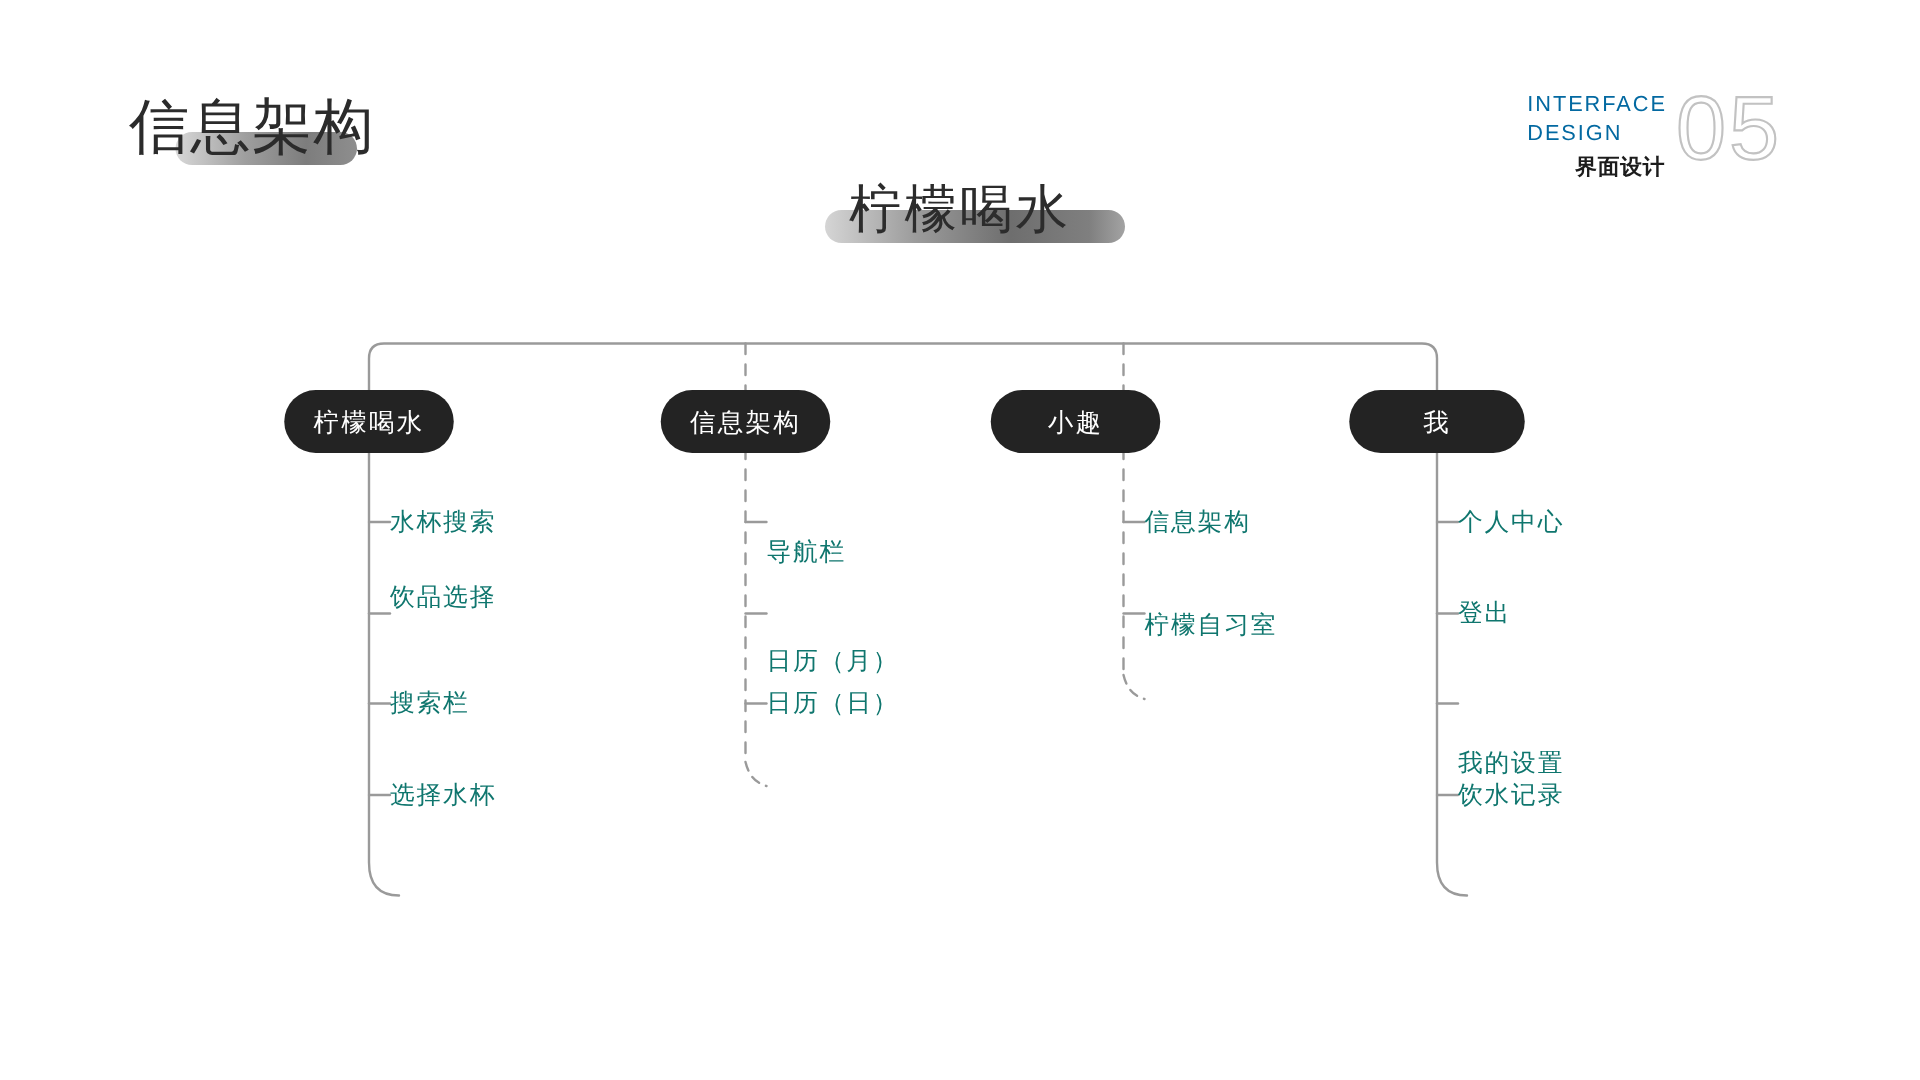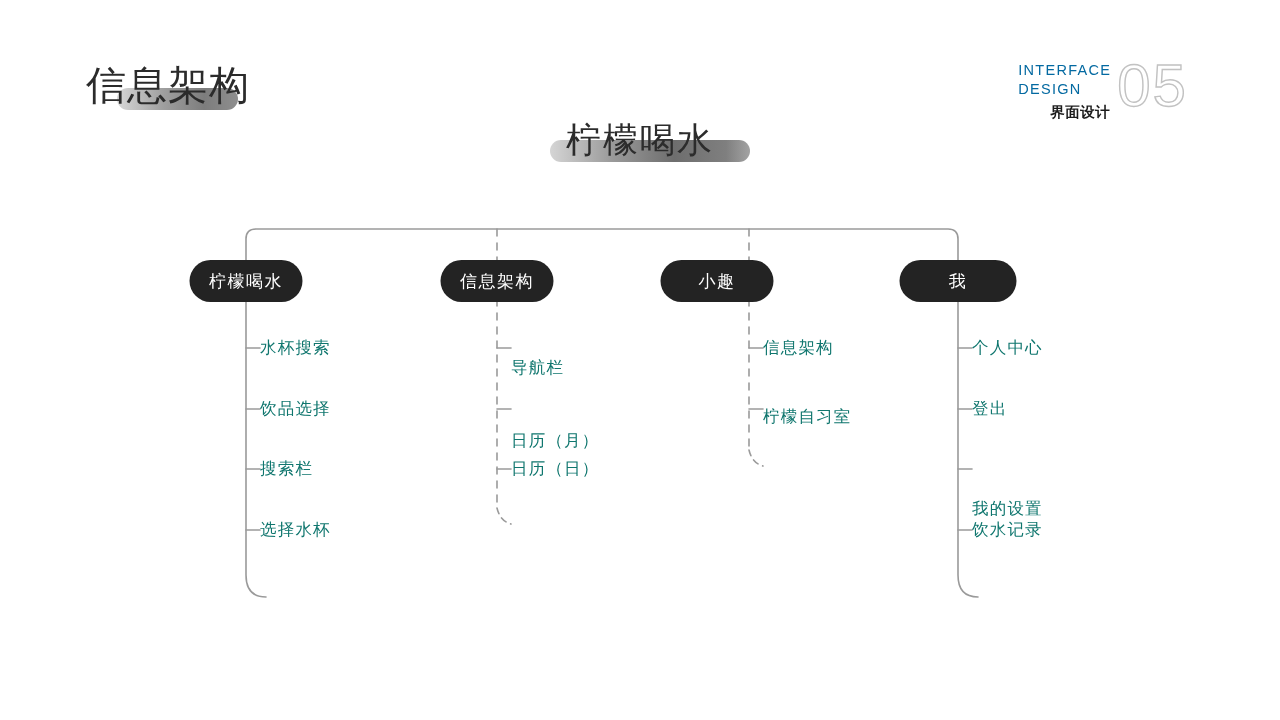--- a/index.html
+++ b/index.html
@@ -228,21 +228,21 @@
     <path d="M958,469 L972,469"></path>
     <path d="M958,530 L972,530"></path>
   </g>
 </svg>
 
 <div id="tree-nodes">
 
   <div class="branch">
     <div class="node-pill" style="left:246px; top:281px; width:113px;">柠檬喝水</div>
     <div class="leaf" style="left:260px; top:348px;">水杯搜索</div>
-    <div class="leaf" style="left:260px; top:409px;">饮品选择</div>
+    <div class="leaf" style="left:260px; top:398px;">饮品选择</div>
     <div class="leaf" style="left:260px; top:469px;">搜索栏</div>
     <div class="leaf" style="left:260px; top:530px;">选择水杯</div>
   </div>
 
   <div class="branch">
     <div class="node-pill" style="left:497px; top:281px; width:113px;">信息架构</div>
     <div class="leaf" style="left:511px; top:348px;margin-top:20px;">导航栏</div>
     <div class="leaf" style="left:511px; top:409px;margin-top:32px;">日历（月）</div>
     <div class="leaf" style="left:511px; top:469px;">日历（日）</div>
   </div>

